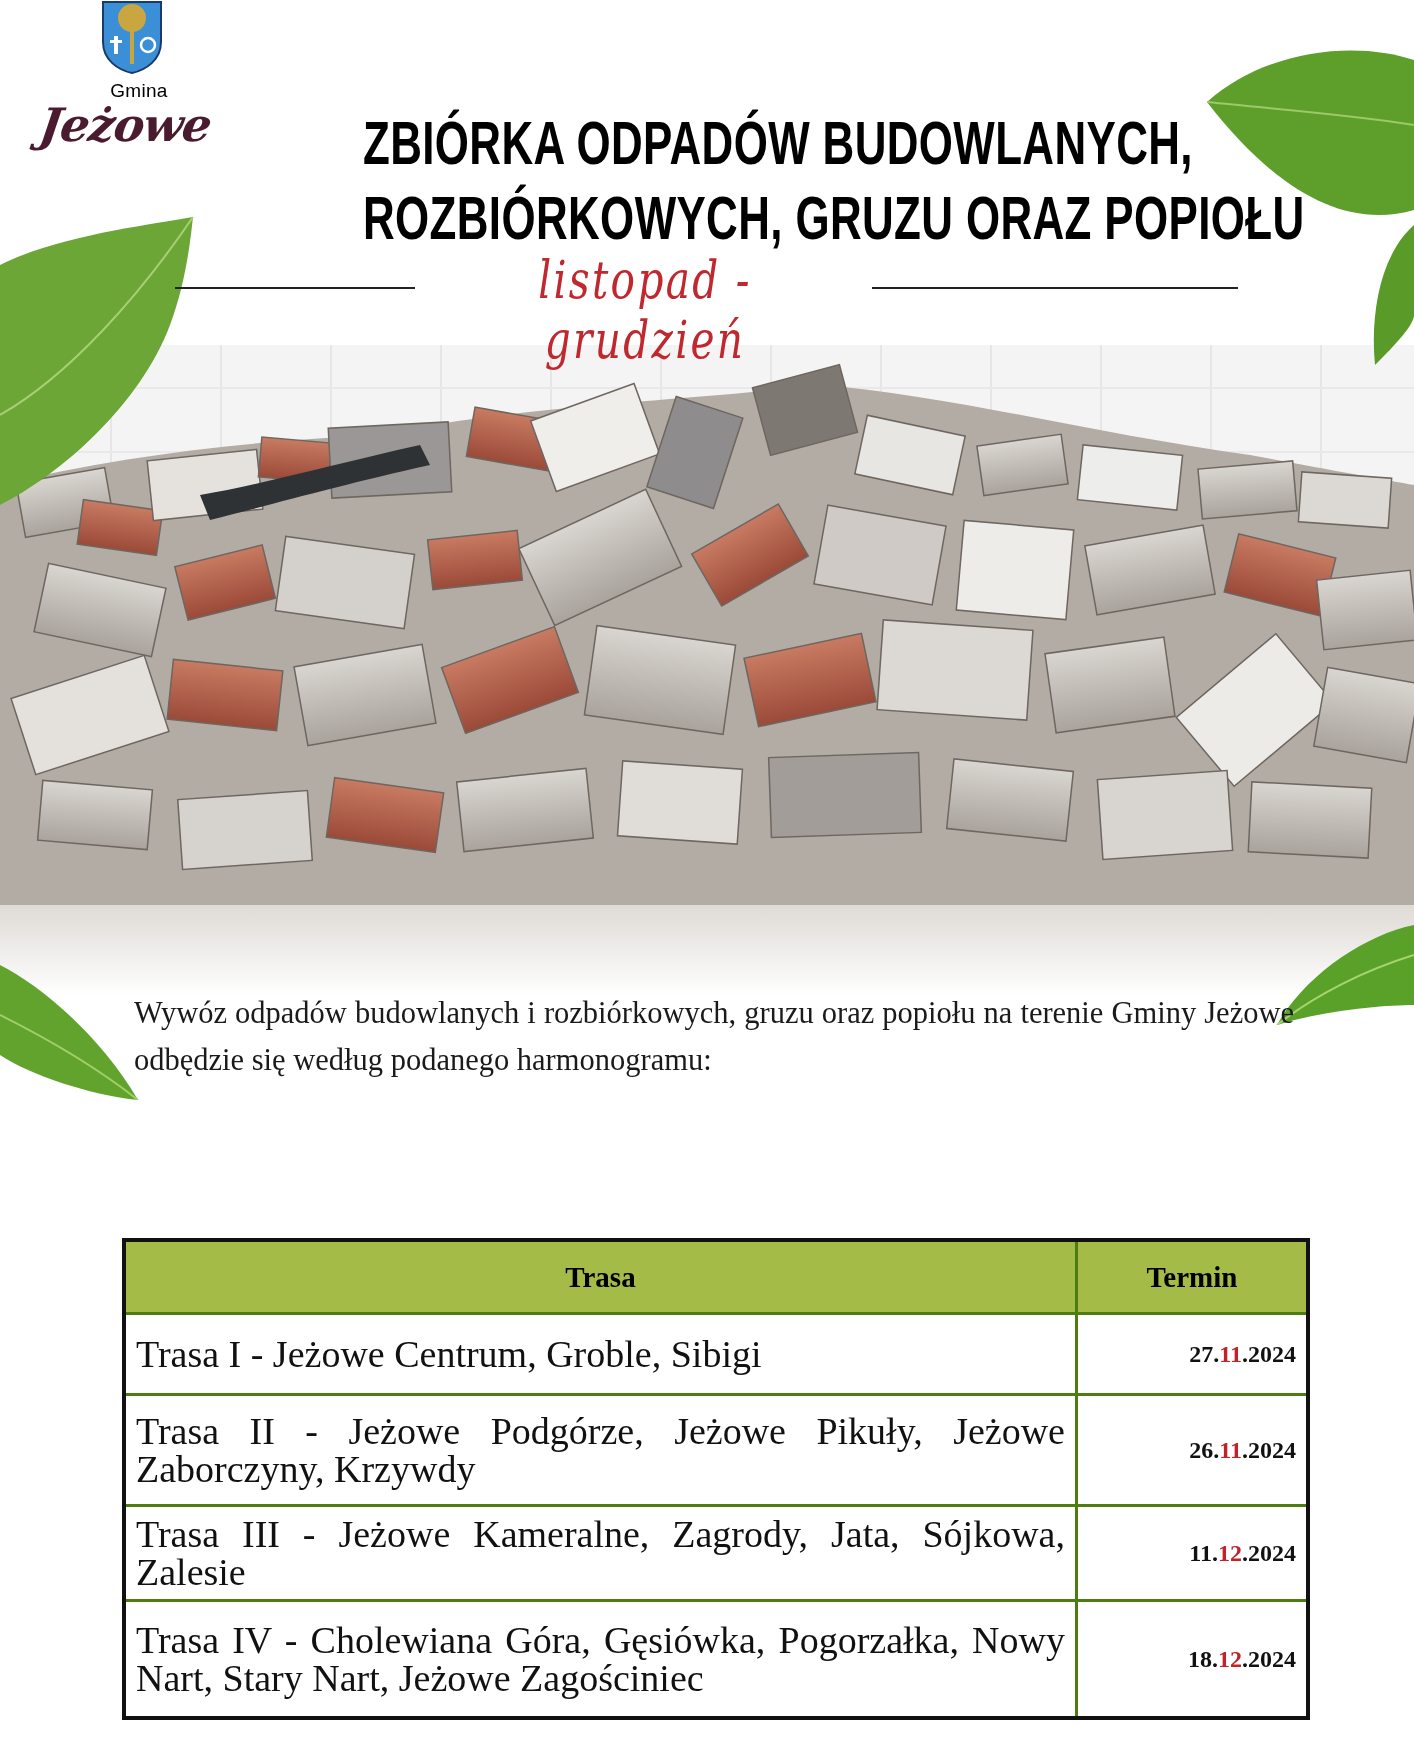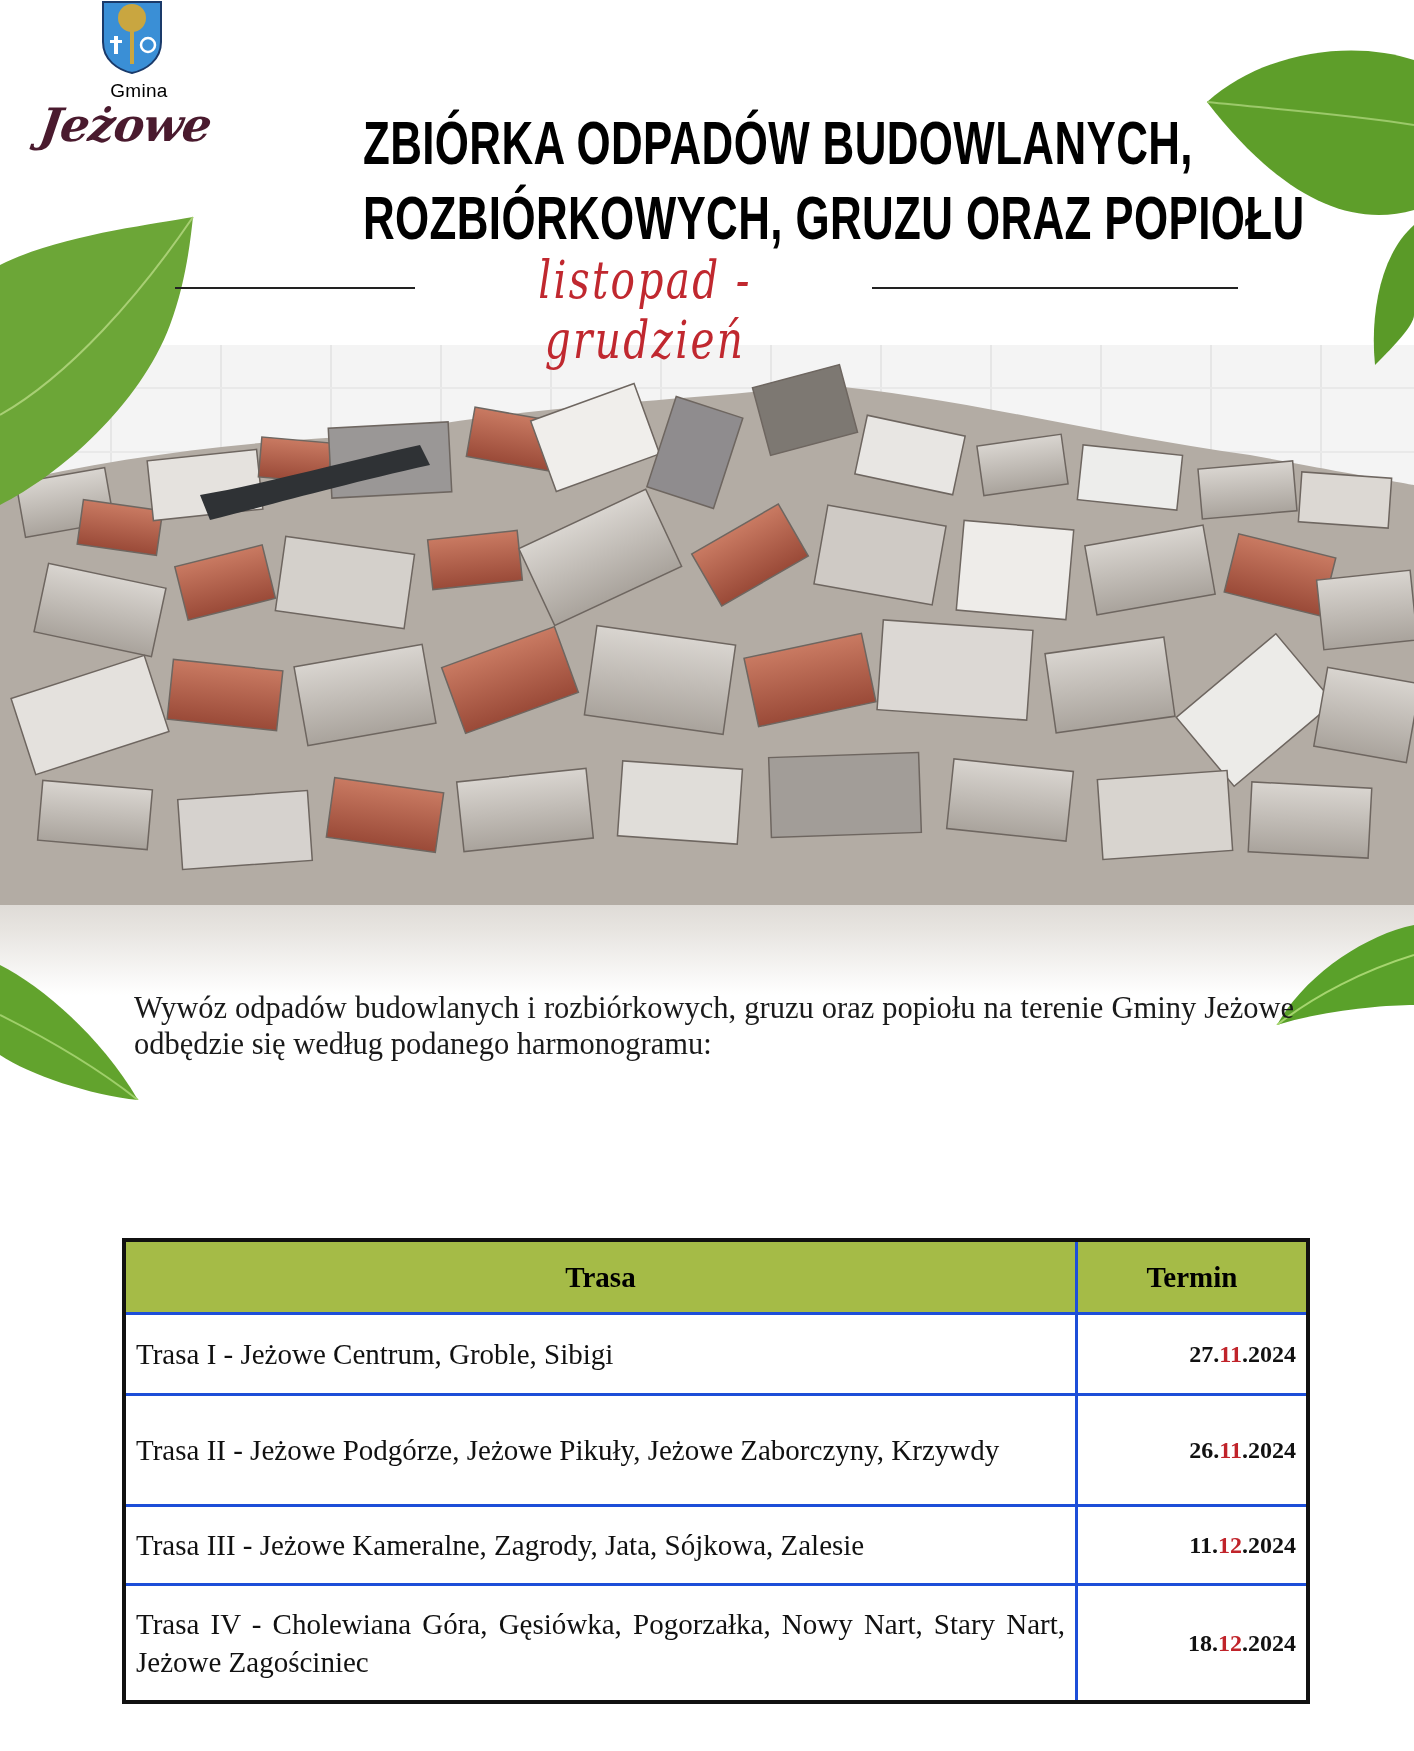--- a/index.html
+++ b/index.html
@@ -26,27 +26,27 @@
       repeating-linear-gradient(90deg, #e6e6e6 0 2px, transparent 2px 110px),
       #f4f4f4; }
   .ground { position:absolute; left:0; top:540px; width:1414px; height:110px;
       background:linear-gradient(180deg,#d8d4cf 0%, #e7e4e0 40%, #ffffff 100%); }
   .rubble-svg { position:absolute; left:0; top:0; width:1414px; height:650px; }
 
   
   .leaf { position:absolute; }
 
   
-  .intro { left:134px; top:990px; width:1160px; font-size:30.5px; line-height:36px; color:#1a1a1a; text-align:justify; }
+  .intro { left:134px; top:990px; width:1160px; font-size:30.5px; line-height:47px; color:#1a1a1a; text-align:justify; }
 
   
   .schedule { left:122px; top:1238px; width:1188px; border-collapse:collapse; border:4px solid #111; }
-  .schedule th, .schedule td { border:3px solid #1d4ed8; }
+  .schedule th, .schedule td { border:3px solid #4d7c0f; }
   .schedule th { background:#a5bb47; height:68px; font-weight:bold; font-size:29px; color:#000; }
-  .schedule td { font-size:29px; line-height:38px; color:#111; padding:8px 10px; vertical-align:middle; }
+  .schedule td { font-size:38px; line-height:38px; color:#111; padding:8px 10px; vertical-align:middle; }
   .schedule td.route { text-align:justify; }
   .schedule td.date { width:208px; text-align:right; font-weight:bold; font-size:24px; }
   .date .hl { color:#c0232a; }
   .r1 td { height:62px; }
   .r2 td { height:92px; }
   .r3 td { height:60px; }
   .r4 td { height:98px; }
 </style>
 </head>
 <body>

